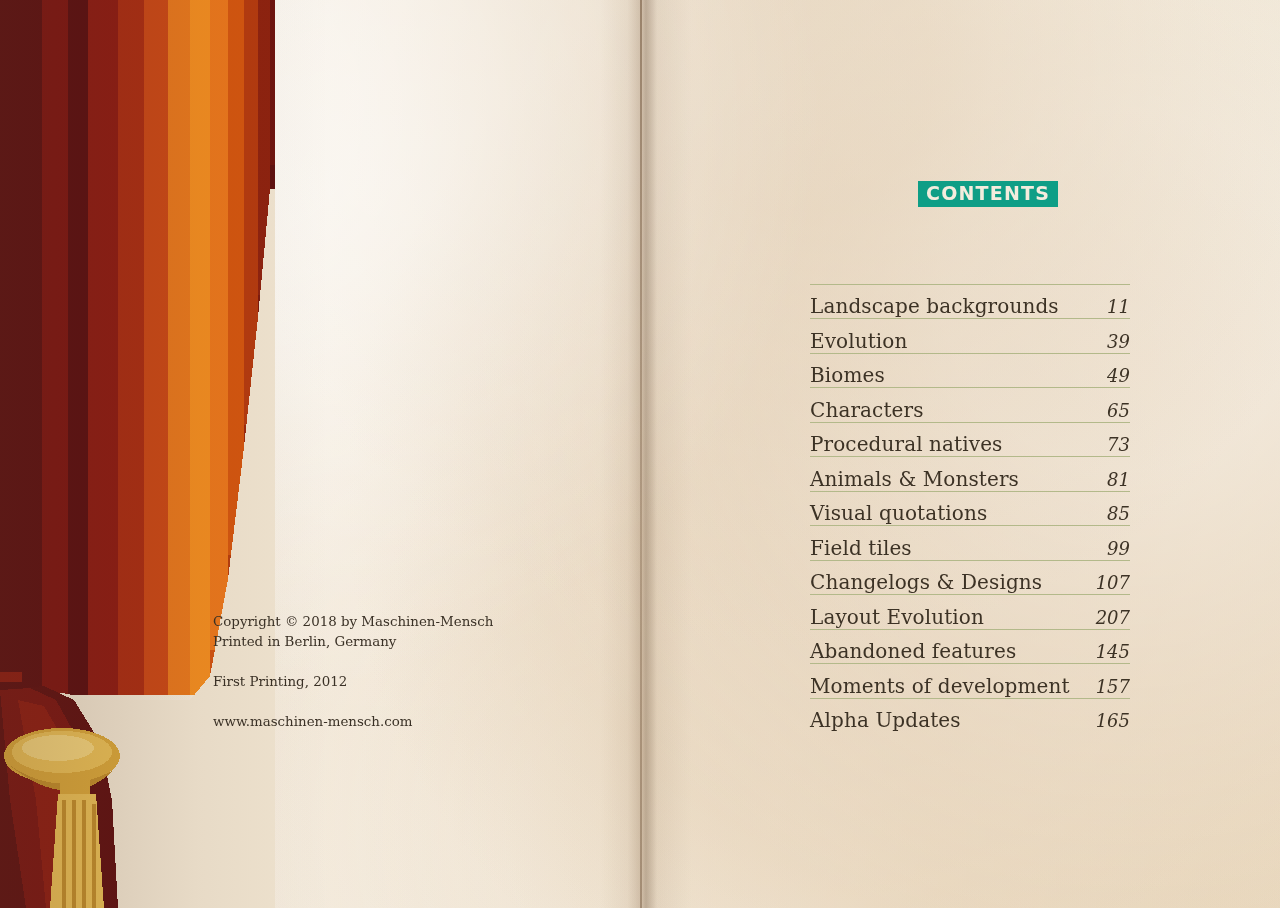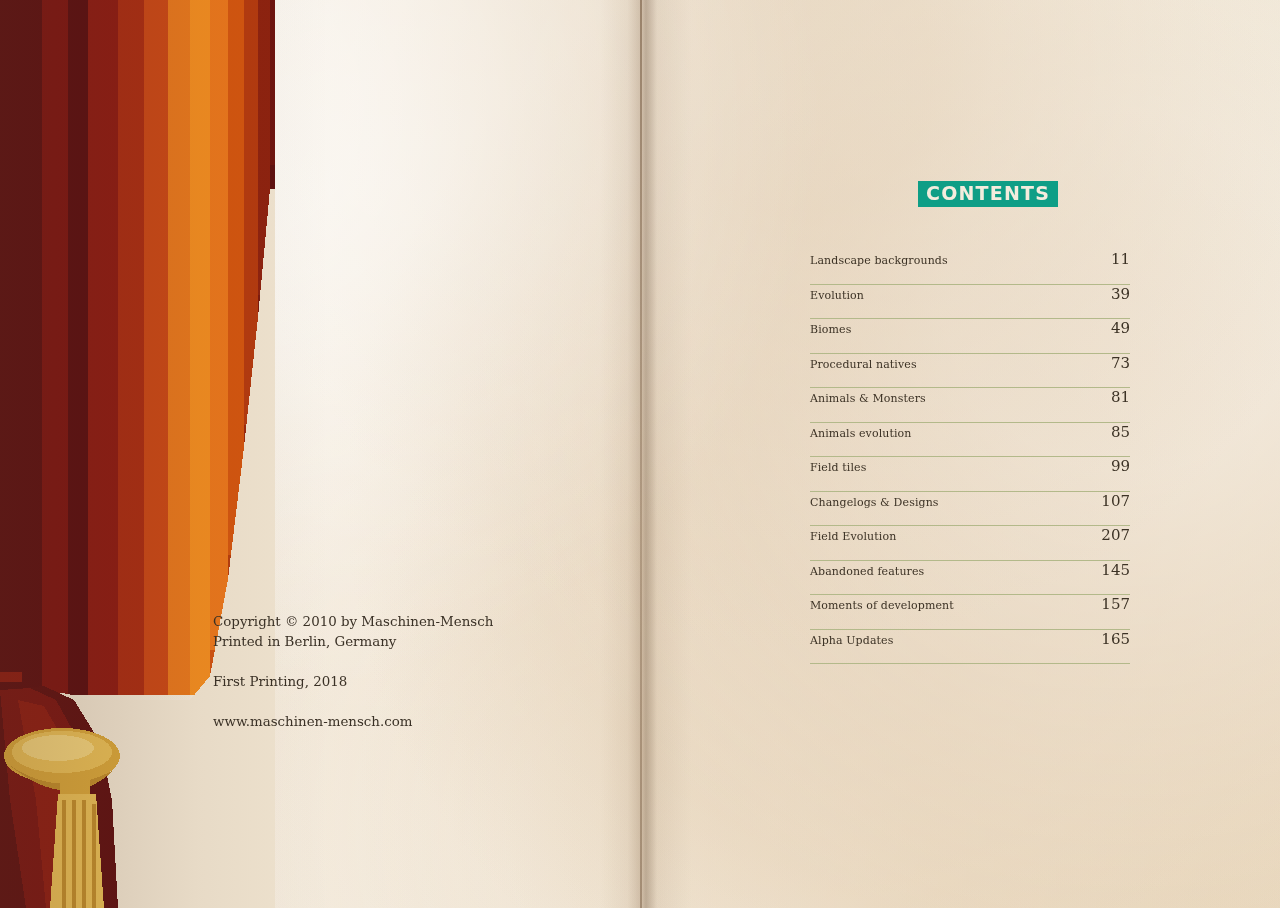--- a/index.html
+++ b/index.html
@@ -116,32 +116,34 @@
     position: relative;
     display: flex;
     align-items: baseline;
     justify-content: space-between;
     height: 33.5px;
     border-bottom: 1px solid #b3b98a;
     color: #3b3228;
   }
 
   .toc-title {
-    font-size: 11px;
+    font-size: 20px;
     font-family: "DejaVu Serif", serif;
     letter-spacing: 0.1px;
     color: #3c3225;
     padding-bottom: 6px;
+    margin-top: 44px;
   }
 
   .toc-page {
-    font-size: 15px;
+    font-size: 18px;
     font-family: "DejaVu Serif", serif;
     color: #3c3225;
     padding-bottom: 6px;
+    font-style: italic;
   }
 
   
   .colophon {
     position: absolute;
     left: 213px;
     top: 612px;
     width: 343px;
     color: #3a3126;
     font-family: "DejaVu Serif", serif;
@@ -206,63 +208,67 @@
 
       <rect x="0" y="672" width="22" height="10" fill="#8d1c12"></rect>
     </svg>
   </div>
   <div class="curtain-shadow"></div>
 
   <div class="gutter"></div>
   <div class="gutter-line"></div>
 
   <div class="colophon">
-    <p style="margin-bottom:0;">Copyright © 2010 by Maschinen-Mensch</p>
+    <p style="margin-bottom:0;">Copyright © 2018 by Maschinen-Mensch</p>
     <p style="margin-bottom:20px;">Printed in Berlin, Germany</p>
-    <p style="margin-bottom:20px;">First Printing, 2018</p>
+    <p style="margin-bottom:20px;">First Printing, 2012</p>
     <p>www.maschinen-mensch.com</p>
   </div>
 
   <div class="contents-page">
     <div class="contents-heading">CONTENTS</div>
     <div class="toc">
         <div class="toc-row">
           <span class="toc-title">Landscape backgrounds</span>
           <span class="toc-page">11</span>
         </div>
         <div class="toc-row">
           <span class="toc-title">Evolution</span>
           <span class="toc-page">39</span>
         </div>
         <div class="toc-row">
           <span class="toc-title">Biomes</span>
           <span class="toc-page">49</span>
         </div>
         <div class="toc-row">
+          <span class="toc-title">Characters</span>
+          <span class="toc-page">65</span>
+        </div>
+        <div class="toc-row">
           <span class="toc-title">Procedural natives</span>
           <span class="toc-page">73</span>
         </div>
         <div class="toc-row">
           <span class="toc-title">Animals &amp; Monsters</span>
           <span class="toc-page">81</span>
         </div>
         <div class="toc-row">
-          <span class="toc-title">Animals evolution</span>
+          <span class="toc-title">Visual quotations</span>
           <span class="toc-page">85</span>
         </div>
         <div class="toc-row">
           <span class="toc-title">Field tiles</span>
           <span class="toc-page">99</span>
         </div>
         <div class="toc-row">
           <span class="toc-title">Changelogs &amp; Designs</span>
           <span class="toc-page">107</span>
         </div>
         <div class="toc-row">
-          <span class="toc-title">Field Evolution</span>
+          <span class="toc-title">Layout Evolution</span>
           <span class="toc-page">207</span>
         </div>
         <div class="toc-row">
           <span class="toc-title">Abandoned features</span>
           <span class="toc-page">145</span>
         </div>
         <div class="toc-row">
           <span class="toc-title">Moments of development</span>
           <span class="toc-page">157</span>
         </div>

